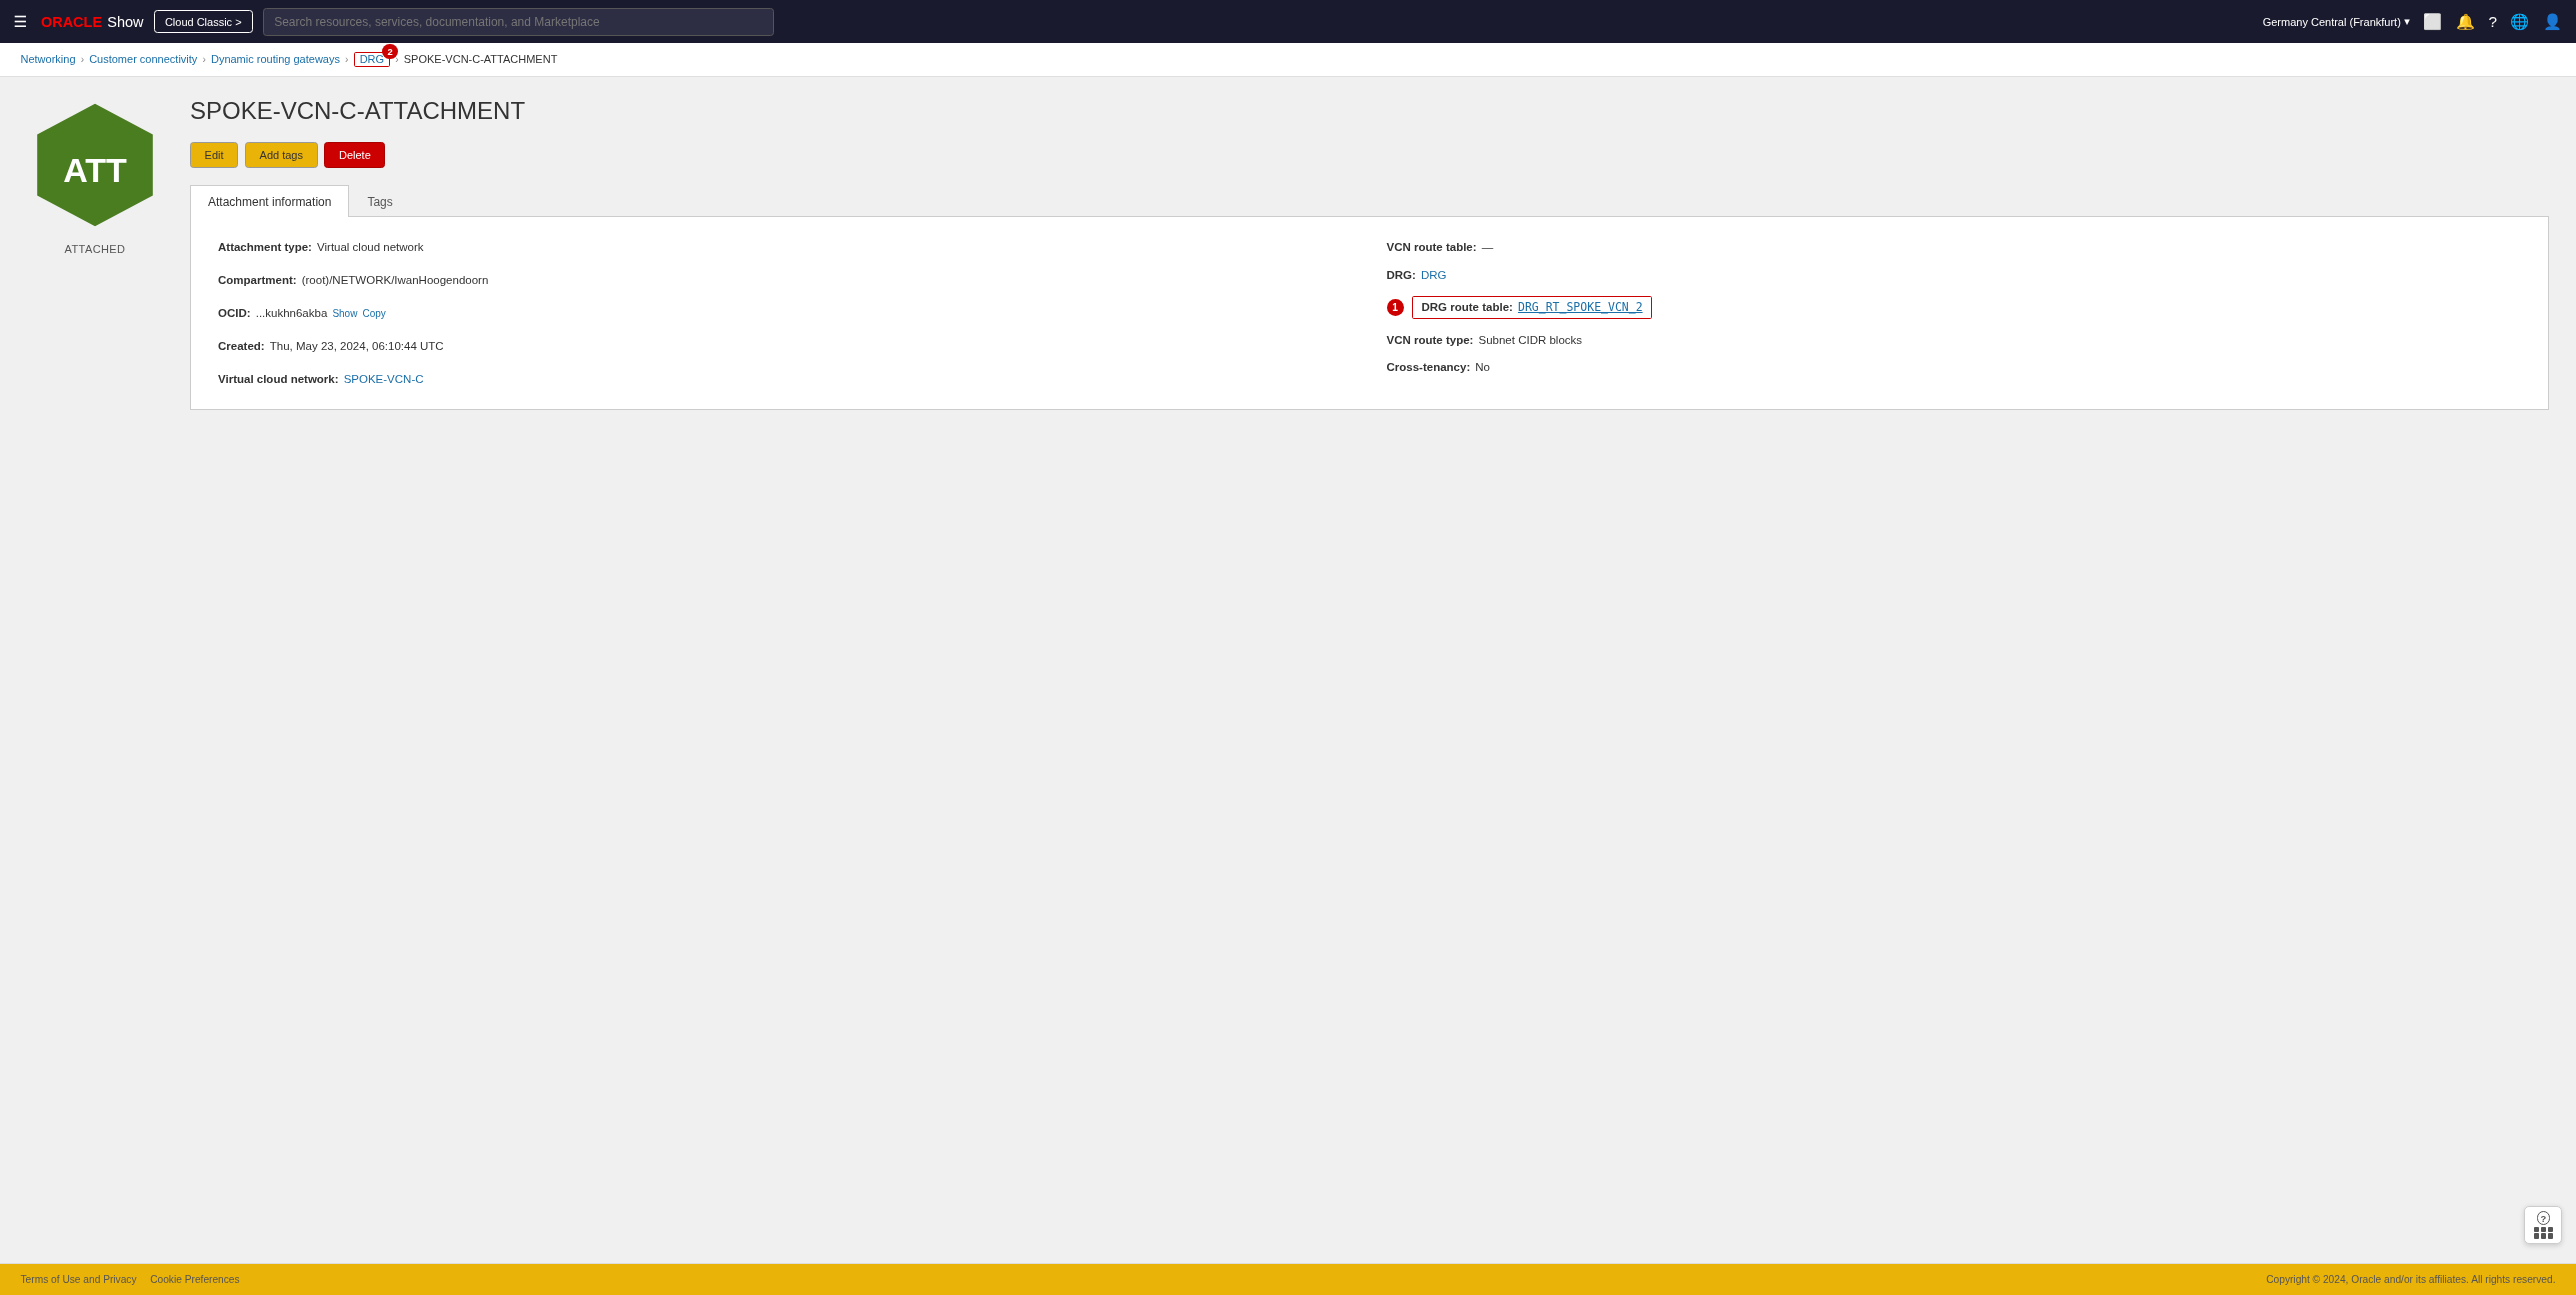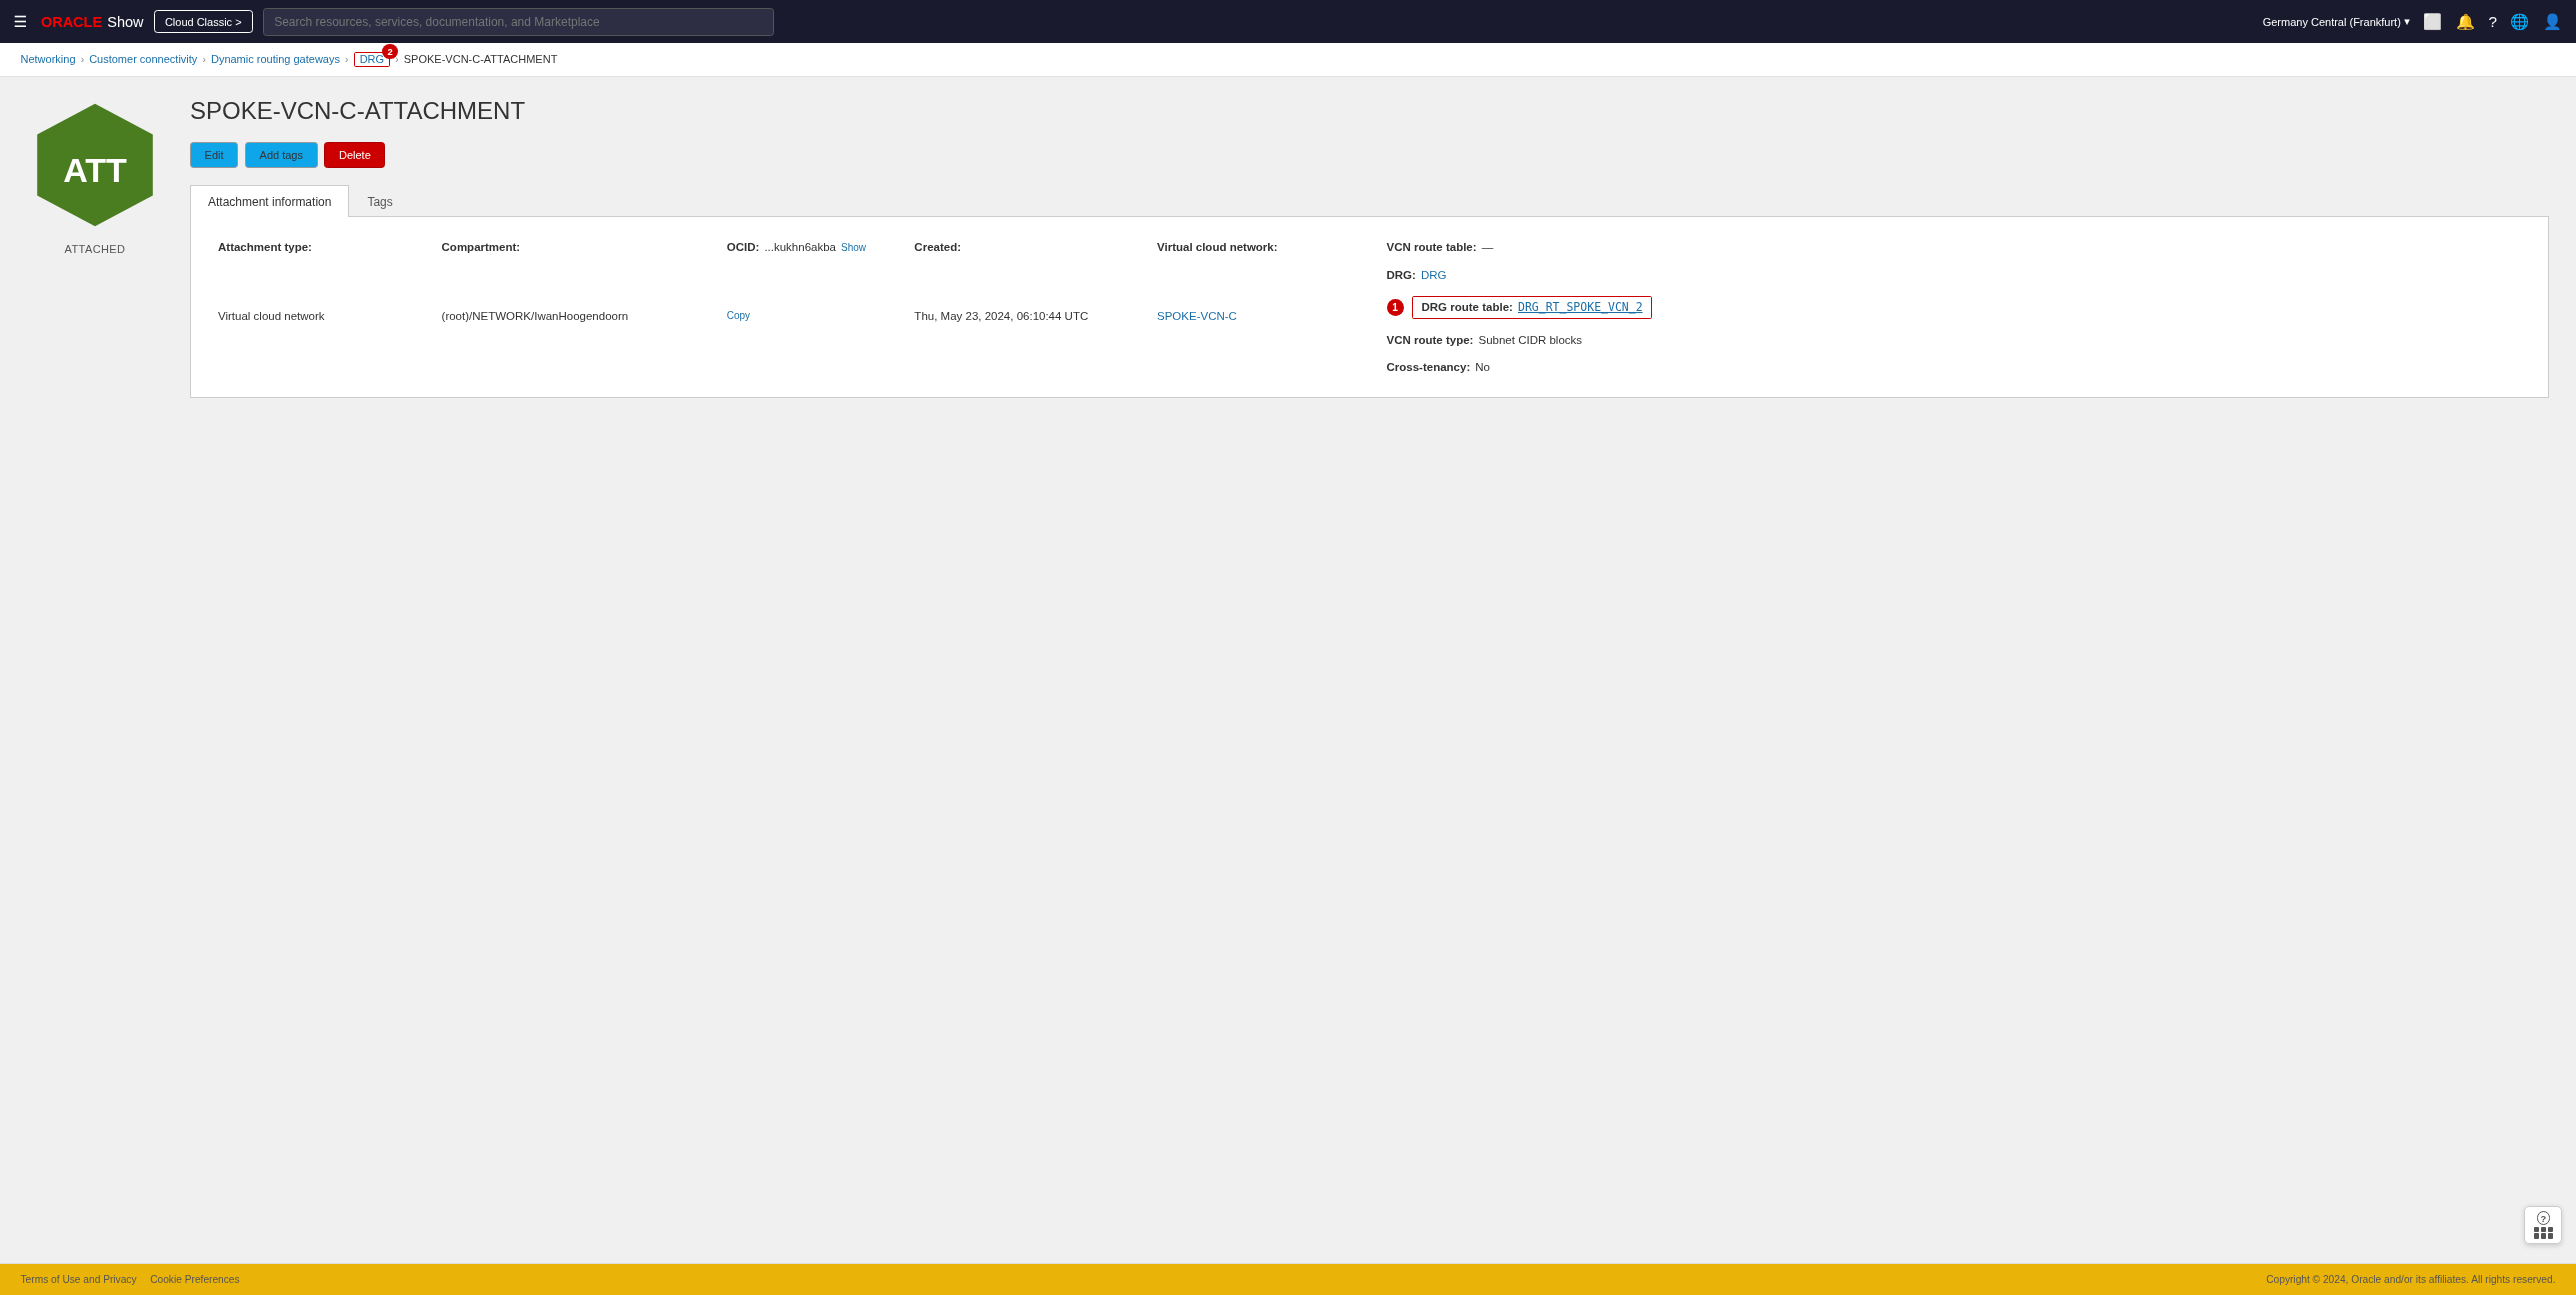--- a/index.html
+++ b/index.html
@@ -135,21 +135,21 @@
       color: #333;
       margin-bottom: 17px;
     }
     .action-buttons {
       display: flex;
       gap: 6.8px;
       margin-bottom: 17px;
     }
     .btn-outline {
       border: 0.9px solid #999;
-      background: #0ea5e9;
+      background: #eab308;
       padding: 6px 13.6px;
       border-radius: 3.4px;
       cursor: pointer;
       font-size: 11px;
       color: #333;
     }
     .btn-danger {
       background: #c00;
       color: white;
       border: 0.9px solid #a00;
@@ -378,21 +378,21 @@
       </div>
 
       <div class="tabs-bar">
         <div class="tab active">Attachment information</div>
         <div class="tab">Tags</div>
       </div>
 
       <div class="info-panel">
         <div class="info-grid">
 
-          <div style="display:flex;flex-direction:row;gap:28px;">
+          <div style="display:flex;flex-direction:column;gap:21px;">
             <div class="info-row">
               <span class="info-label">Attachment type:</span>
               <span class="info-value">Virtual cloud network</span>
             </div>
             <div class="info-row">
               <span class="info-label">Compartment:</span>
               <span class="info-value">(root)/NETWORK/IwanHoogendoorn</span>
             </div>
             <div class="info-row">
               <span class="info-label">OCID:</span>

